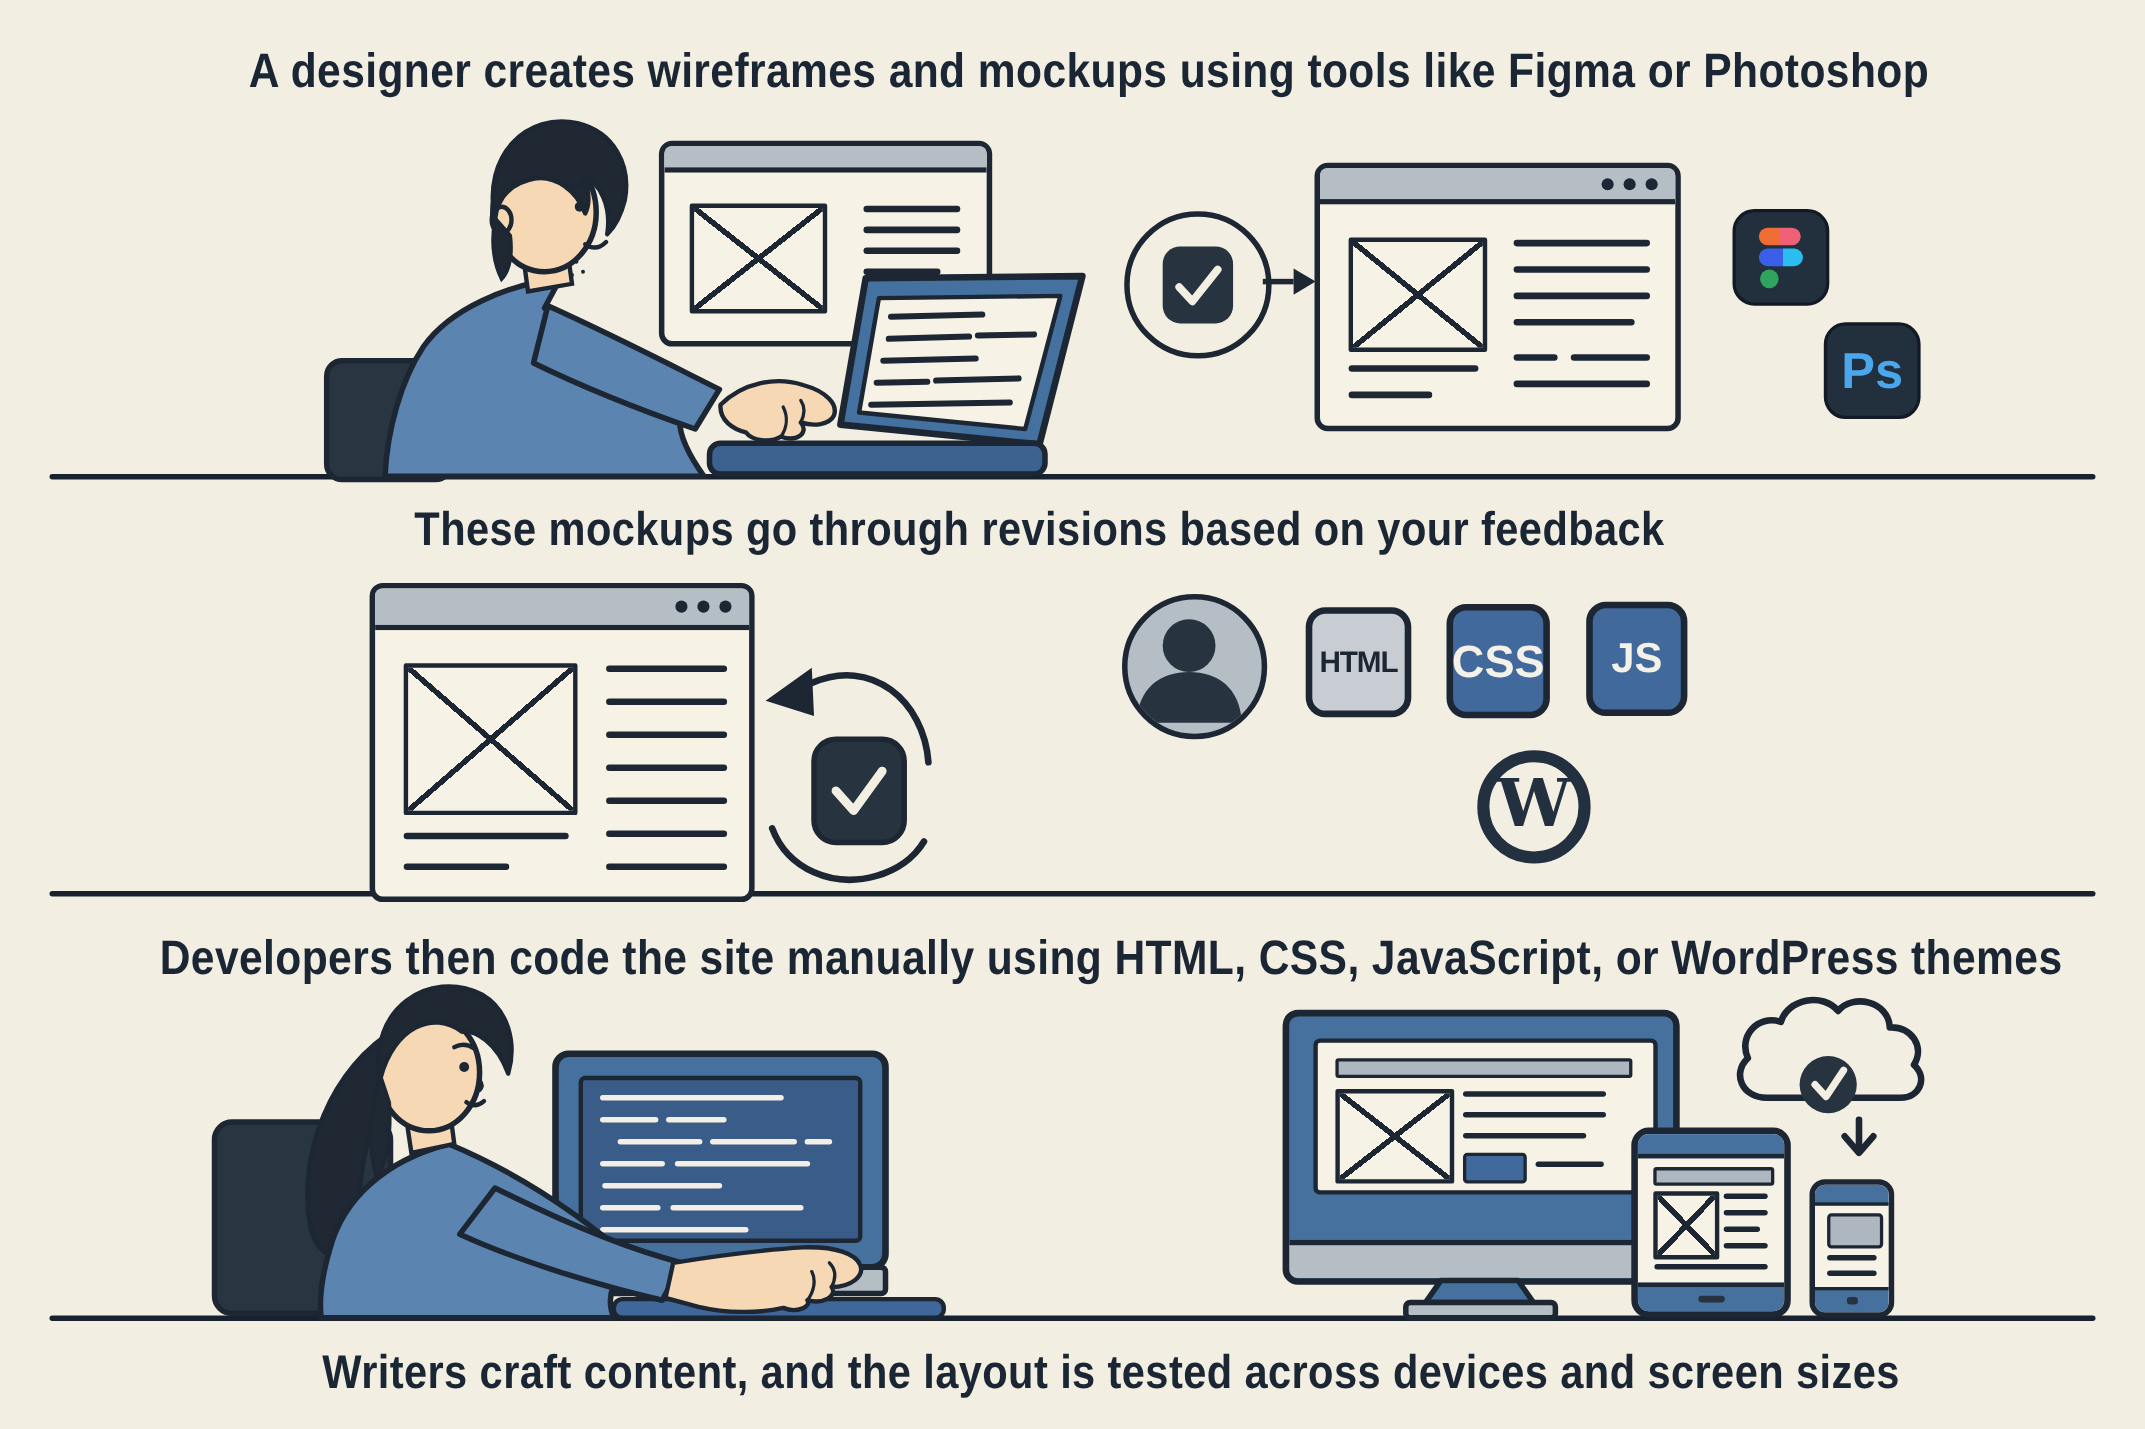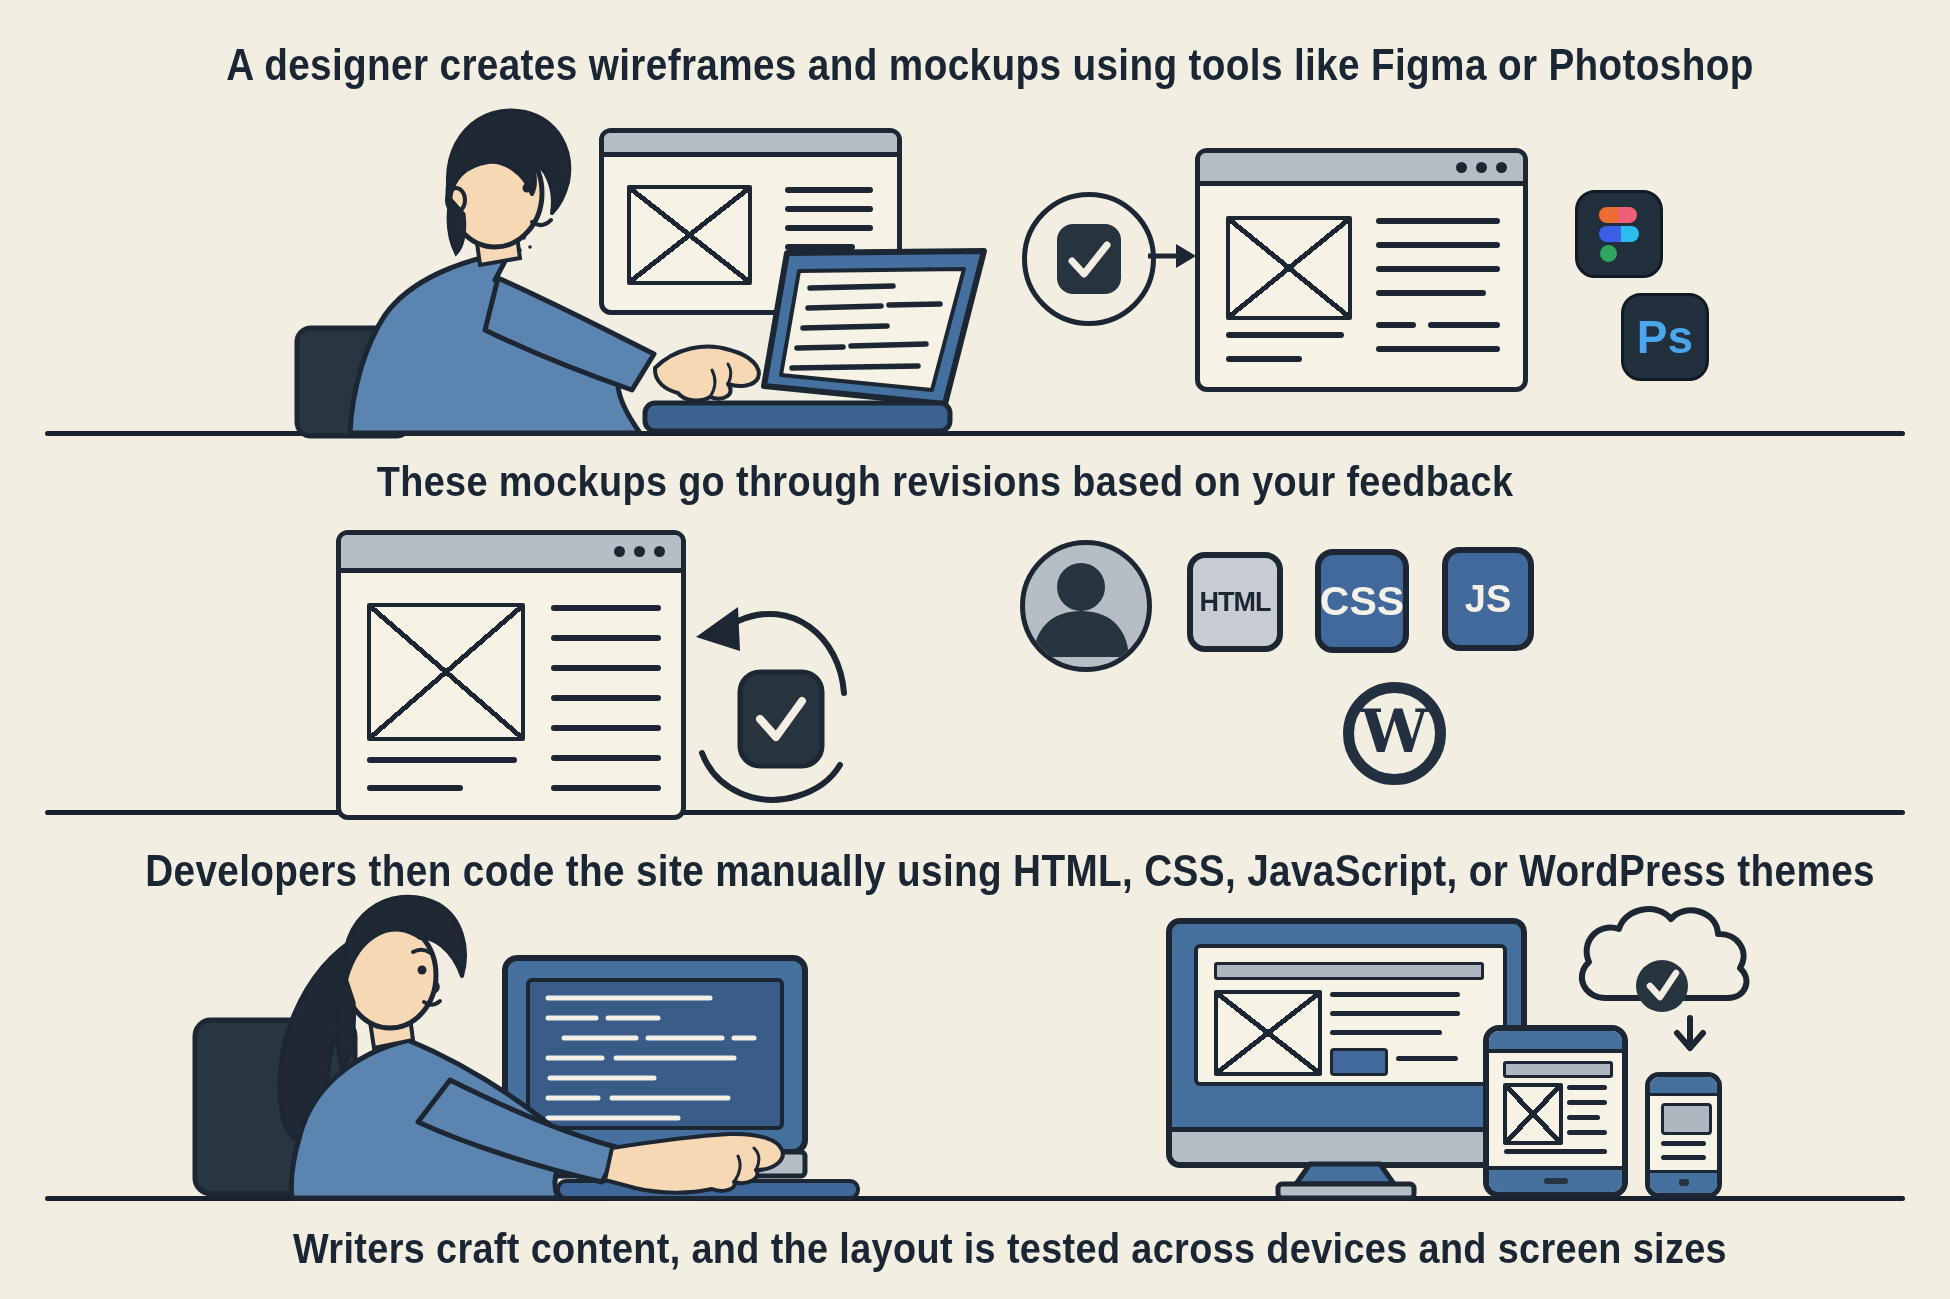--- a/index.html
+++ b/index.html
@@ -139,21 +139,21 @@
     <div class="line" style="left:26px;top:203px;width:76px"></div>
   </div>
 
   <div class="appicon" style="left:1575px;top:190px">
     <div class="figcol">
       <div class="figrow1"></div>
         <div class="figrow2"></div>
         <div class="figrow3"></div>
     </div>
   </div>
-  <div class="appicon" style="left:1621px;top:293px;color:var(--psblue);font-weight:700;font-size:46px">
+  <div class="appicon" style="left:1658px;top:293px;color:var(--psblue);font-weight:700;font-size:46px">
     <span>Ps</span>
   </div>
 
   <div class="browser" style="left:336px;top:530px;width:340px;height:280px">
     <div class="titlebar" style="height:38px">
       <div class="dot"></div>
       <div class="dot"></div>
       <div class="dot"></div>
     </div>
     <div class="xbox" style="left:26px;top:68px;width:150px;height:130px"></div>

